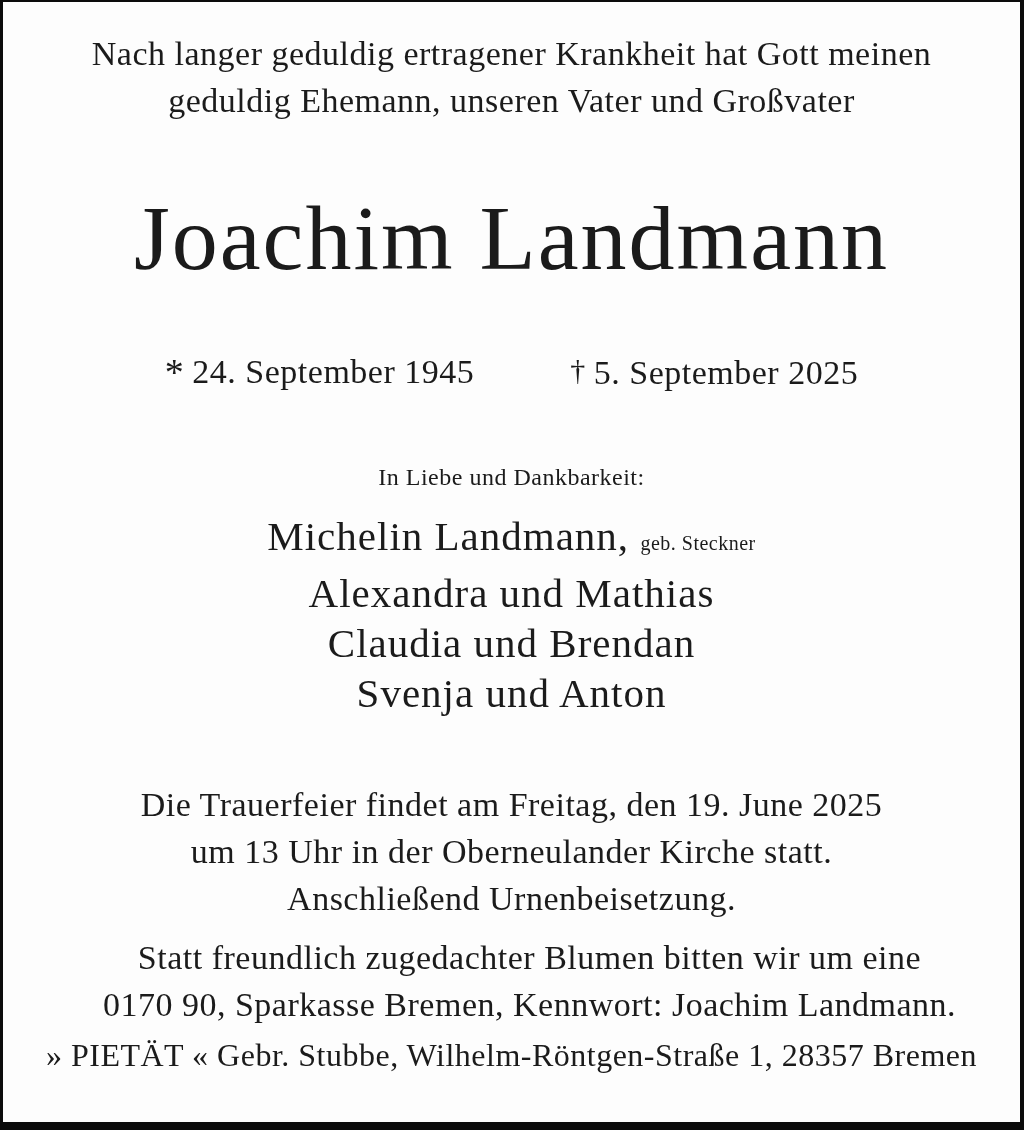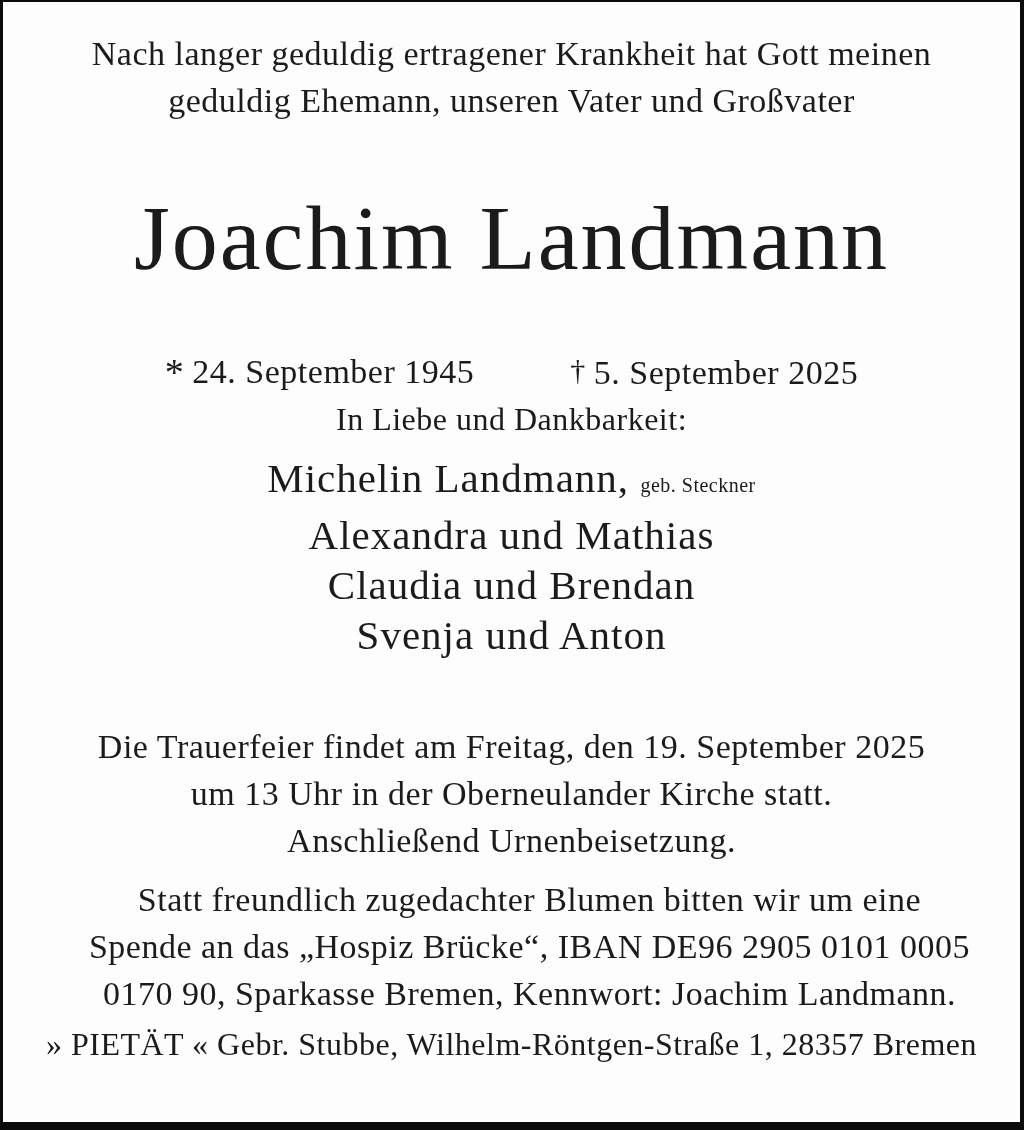--- a/index.html
+++ b/index.html
@@ -57,21 +57,22 @@
   .birth-symbol {
     font-size: 38px;
     vertical-align: -2px;
   }
   .death-symbol {
     font-size: 30px;
     vertical-align: 4px;
   }
 
   .tribute-heading {
-    font-size: 32px;
+    margin-top: 58px;
+    font-size: 24px;
     line-height: 47px;
     letter-spacing: 0.5px;
   }
 
   .mourners {
     margin-top: 10px;
   }
   .mourner-line {
     font-size: 41px;
     line-height: 50px;
@@ -135,26 +136,25 @@
     </p>
     <p class="mourner-line">
       <span>Claudia und Brendan</span>
     </p>
     <p class="mourner-line">
       <span>Svenja und Anton</span>
     </p>
   </div>
 
   <div class="service">
-    <p class="service-line">Die Trauerfeier findet am Freitag, den 19. September 2025</p>
+    <p class="service-line">Die Trauerfeier findet am Freitag, den 19. June 2025</p>
     <p class="service-line">um 13 Uhr in der Oberneulander Kirche statt.</p>
     <p class="service-line">Anschließend Urnenbeisetzung.</p>
   </div>
 
   <div class="donation">
     <p class="donation-line">Statt freundlich zugedachter Blumen bitten wir um eine</p>
-    <p class="donation-line">Spende an das „Hospiz Brücke“, IBAN DE96 2905 0101 0005</p>
     <p class="donation-line">0170 90, Sparkasse Bremen, Kennwort: Joachim Landmann.</p>
   </div>
 
   <p class="footer-line">» PIETÄT « Gebr. Stubbe, Wilhelm-Röntgen-Straße 1, 28357 Bremen</p>
 
 </div>
 
 </body></html>

